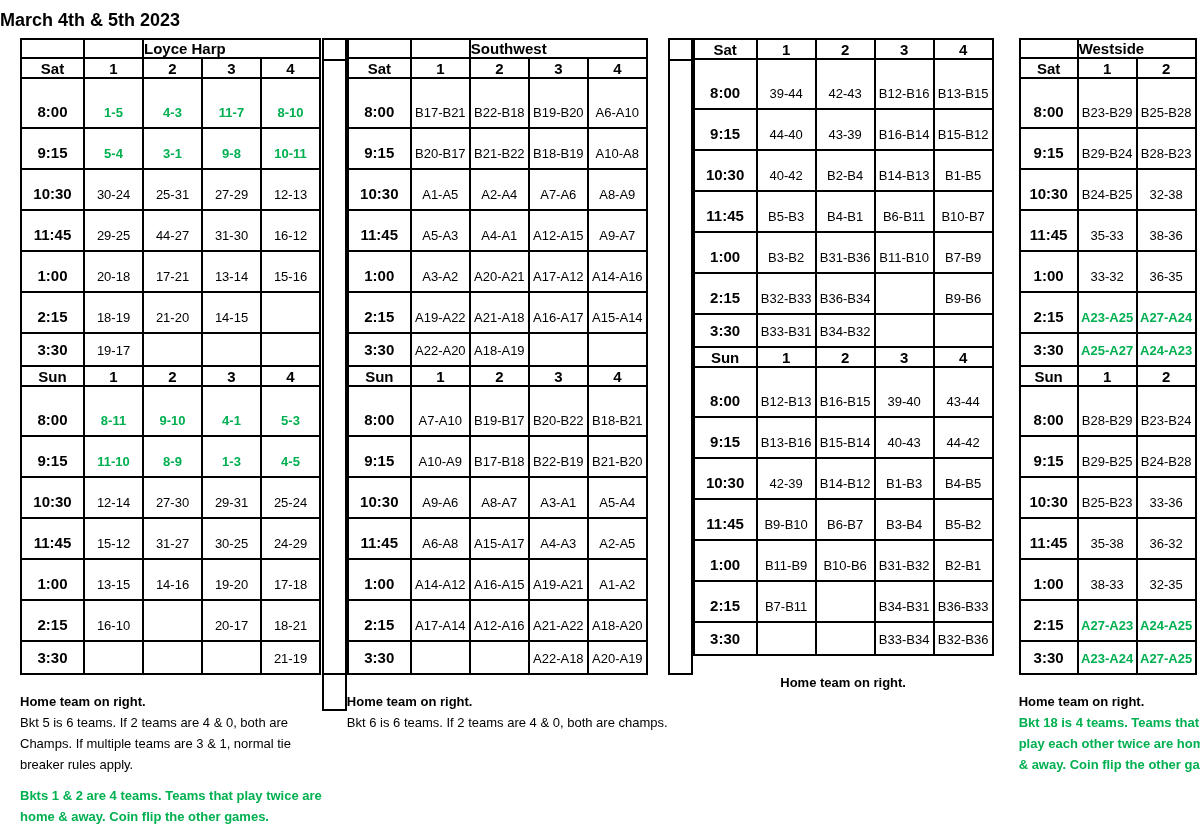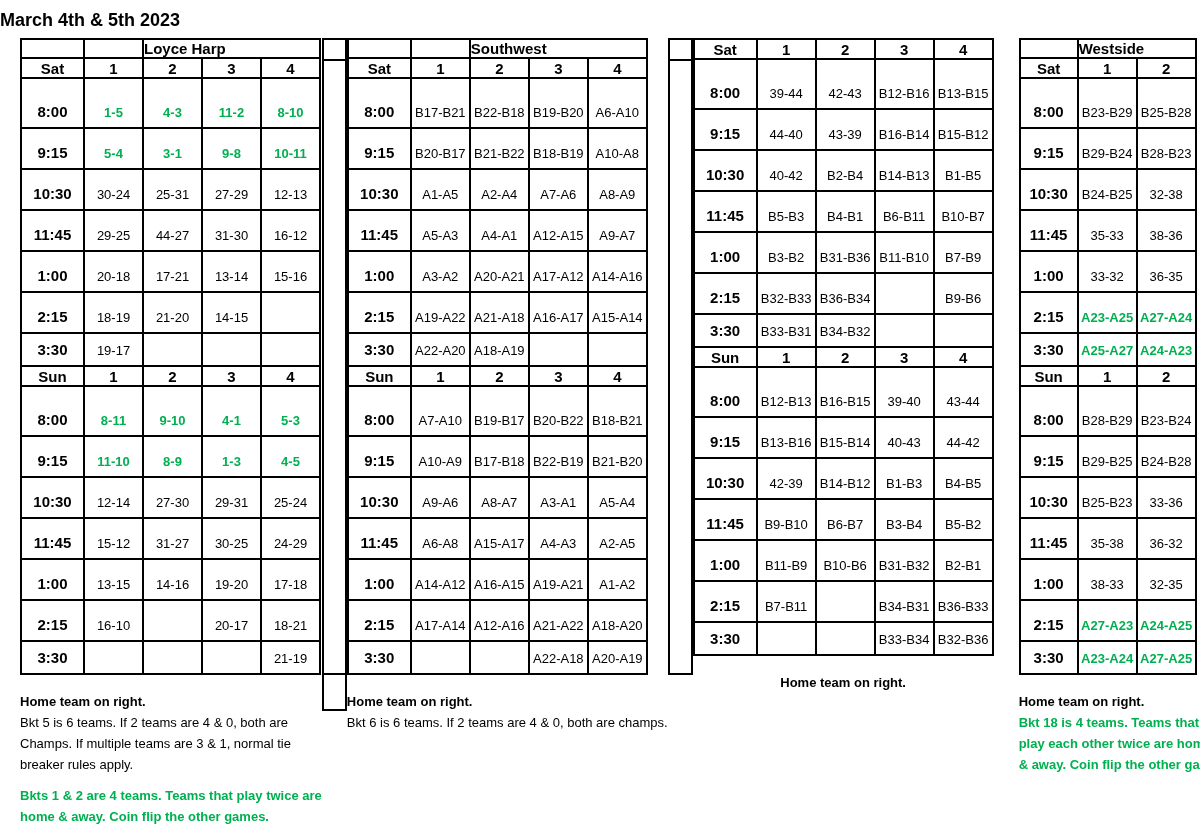--- a/index.html
+++ b/index.html
@@ -64,21 +64,21 @@
             <td>Sat</td>
             <td>1</td>
             <td>2</td>
             <td>3</td>
             <td>4</td>
           </tr>
           <tr style="height: 50px;">
             <td class="time">8:00</td>
             <td class="val green">1-5</td>
             <td class="val green">4-3</td>
-            <td class="val green">11-2</td>
+            <td class="val green">11-7</td>
             <td class="val green">8-10</td>
           </tr>
           <tr style="height: 41px;">
             <td class="time">9:15</td>
             <td class="val green">5-4</td>
             <td class="val green">3-1</td>
             <td class="val green">9-8</td>
             <td class="val green">10-11</td>
           </tr>
           <tr style="height: 41px;">

